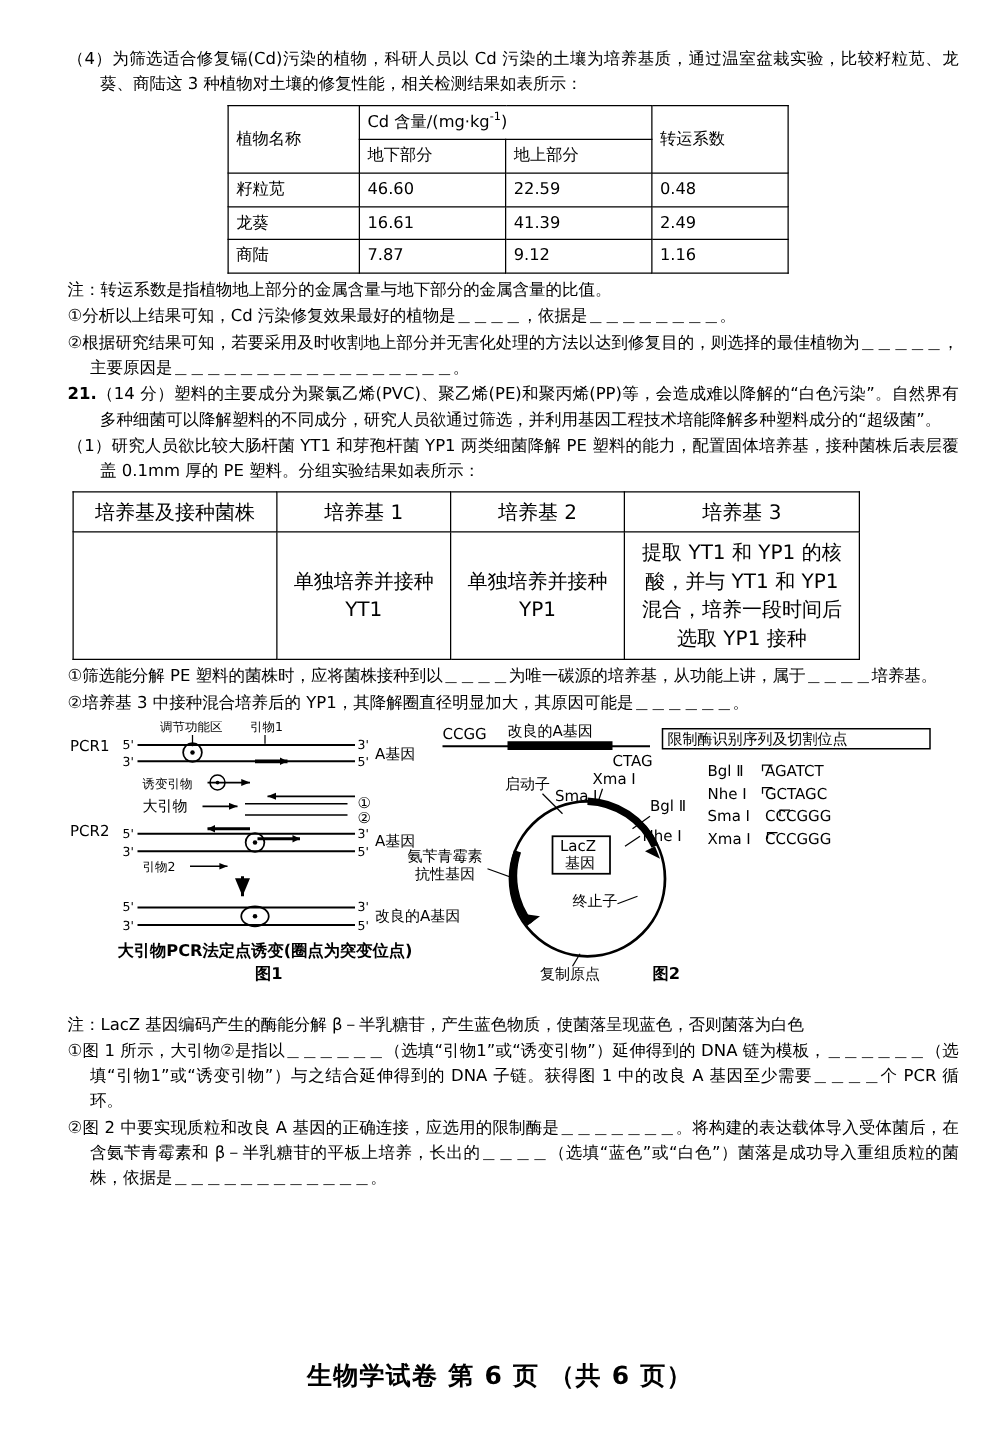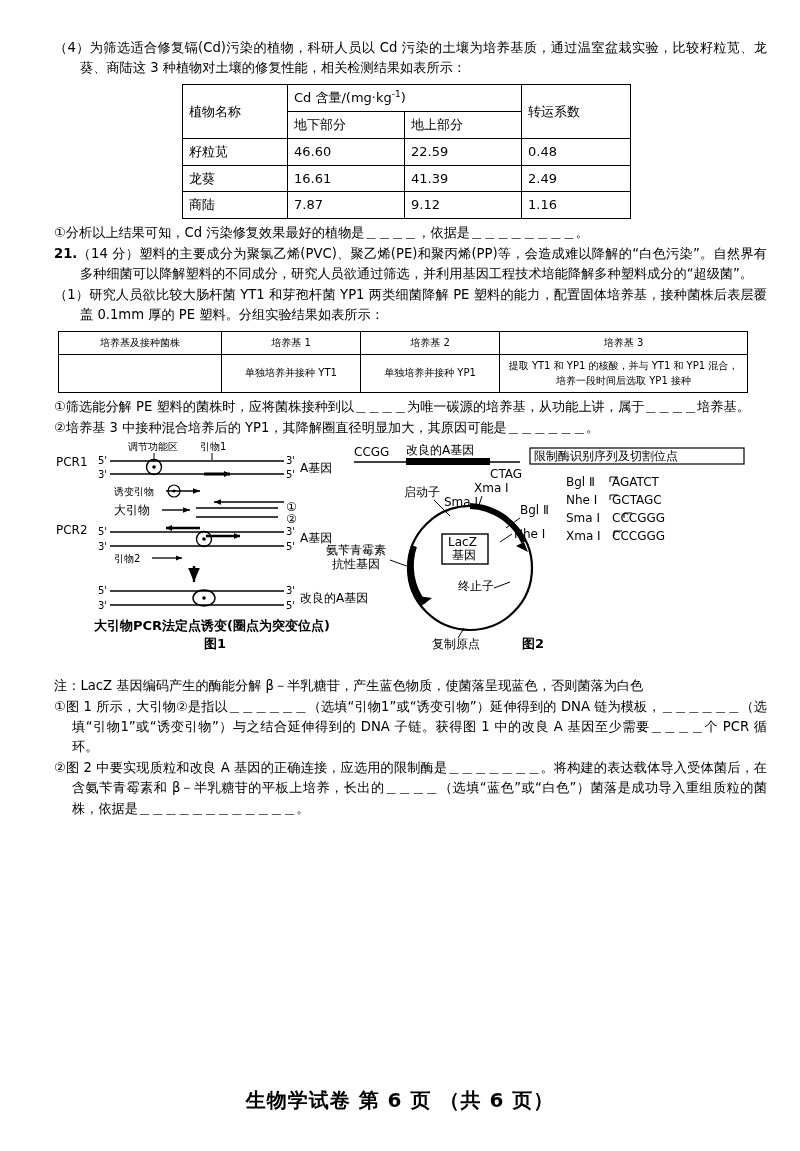--- a/index.html
+++ b/index.html
@@ -38,22 +38,22 @@
     font-weight:normal;
     text-align:left;
     white-space:nowrap;
   }
   .tbl1 .namecol{width:92px;}
   .tbl1 .vcol{width:104px;}
   .tbl1 .tcol{width:96px;}
 
   .tbl2{
     margin:5px 0 4px 4px;
-    font-size:10px;
-    width:690px;
+    font-size:16px;
+    width:630px;
     table-layout:fixed;
   }
   .tbl2 td{
     border:1px solid #000;
     padding:4px 6px;
     text-align:center;
     vertical-align:middle;
     line-height:1.45;
   }
   .tbl2 .hdr{font-weight:normal;}
@@ -114,21 +114,23 @@
     </tr>
     <tr>
       <td>商陆</td>
       <td>7.87</td>
       <td>9.12</td>
       <td>1.16</td>
     </tr>
   </tbody>
     </table>
 
+  <p class="para">注：转运系数是指植物地上部分的金属含量与地下部分的金属含量的比值。</p>
   <p class="para hang2">①分析以上结果可知，Cd 污染修复效果最好的植物是＿＿＿＿，依据是＿＿＿＿＿＿＿＿。</p>
+  <p class="para hang2">②根据研究结果可知，若要采用及时收割地上部分并无害化处理的方法以达到修复目的，则选择的最佳植物为＿＿＿＿＿，主要原因是＿＿＿＿＿＿＿＿＿＿＿＿＿＿＿＿＿。</p>
 
   <p class="para hang"><span class="b">21.</span><span>（14 分）</span><span>塑料的主要成分为聚氯乙烯(PVC)、聚乙烯(PE)和聚丙烯(PP)等，会造成难以降解的“白色污染”。自然界有多种细菌可以降解塑料的不同成分，研究人员欲通过筛选，并利用基因工程技术培能降解多种塑料成分的“超级菌”。</span></p>
 
   <p class="para hang">（1）研究人员欲比较大肠杆菌 YT1 和芽孢杆菌 YP1 两类细菌降解 PE 塑料的能力，配置固体培养基，接种菌株后表层覆盖 0.1mm 厚的 PE 塑料。分组实验结果如表所示：</p>
 
   <table class="tbl2">
     <tbody>
         <tr>
       <td class="c0 hdr">培养基及接种菌株</td>
       <td class="c1 hdr">培养基 1</td>

